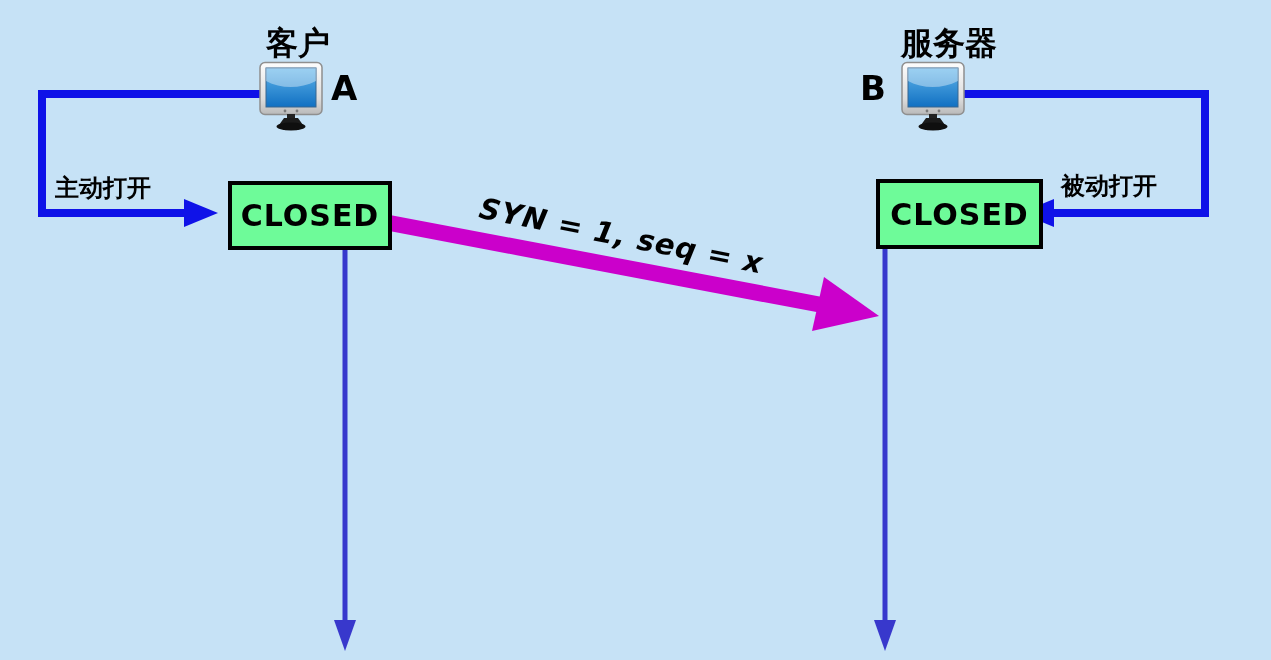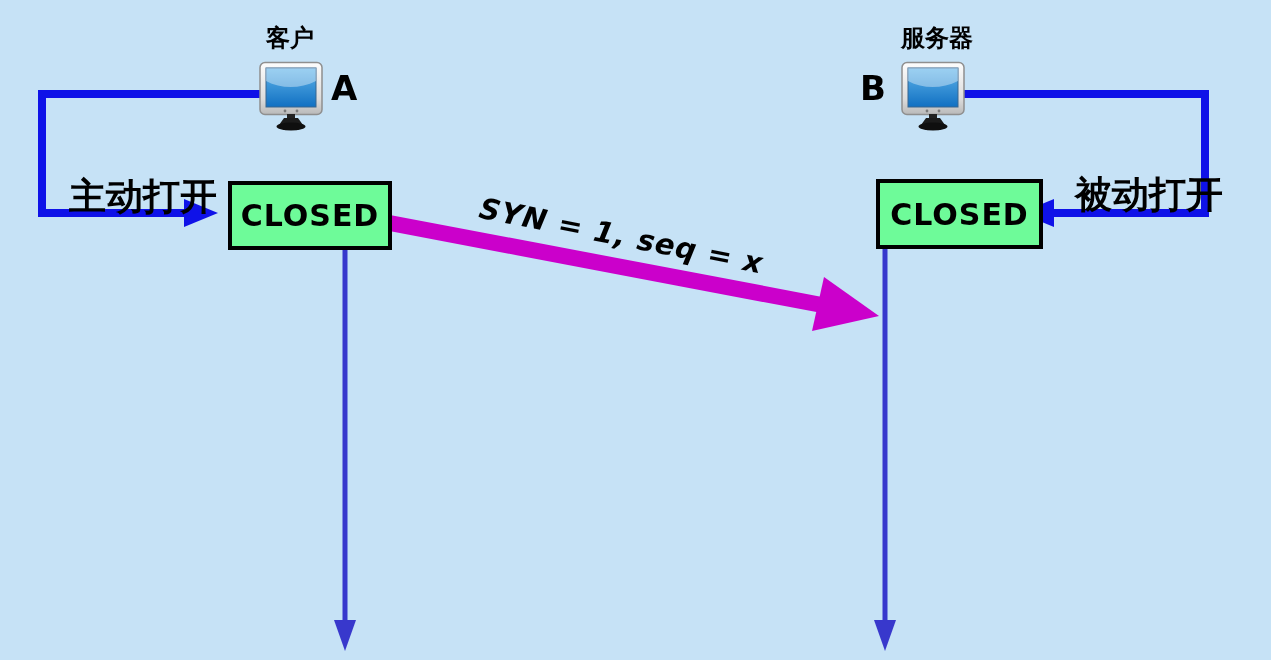--- a/index.html
+++ b/index.html
@@ -13,23 +13,23 @@
   html,body{margin:0;padding:0;}
   body{font-family:"DejaVu Sans","Liberation Sans",sans-serif;}
   .canvas{
     position:relative;
     width:1271px;height:660px;
     background:var(--background);
     overflow:hidden;
   }
   .layer{position:absolute;left:0;top:0;width:1271px;height:660px;}
   .abs{position:absolute;white-space:nowrap;color:var(--text-black);}
-  .role-label{font-size:24px;font-weight:bold;font-family:Liberation Mono, monospace;}
+  .role-label{font-size:32px;font-weight:bold;font-family:Liberation Mono, monospace;}
   .node-label{font-size:34px;font-weight:bold;}
-  .open-label{font-size:37px;font-weight:bold;margin-left:14px;}
+  .open-label{font-size:24px;font-weight:bold;}
   .state-box{
     position:absolute;
     background:var(--state-box-green);
     border:4px solid #000;
     box-sizing:border-box;
     display:flex;align-items:center;justify-content:center;
     font-size:30px;font-weight:bold;color:#000;
     letter-spacing:1px;
     margin-top:44px;
   }

